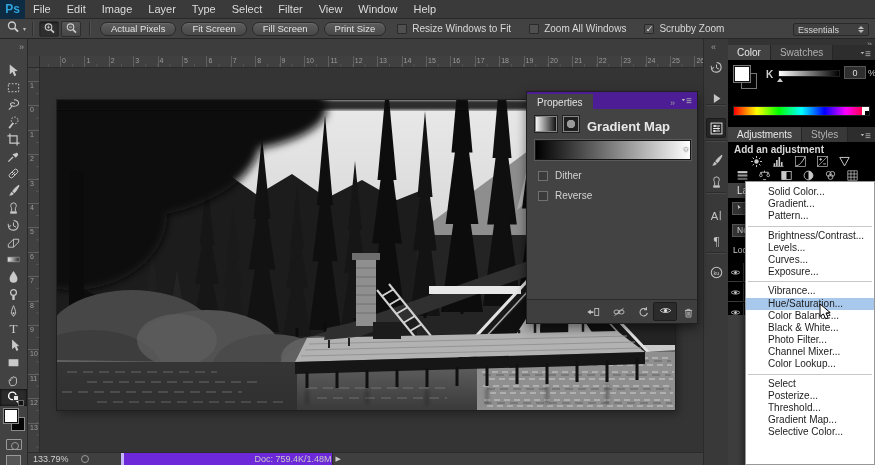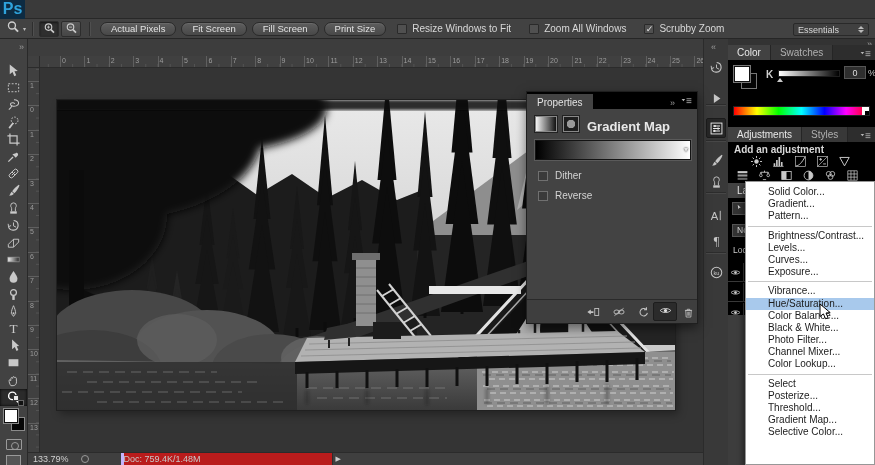--- a/index.html
+++ b/index.html
@@ -1,21 +1,21 @@
 <!DOCTYPE html>
 <html><head>
 <meta charset="utf-8">
 <style>
 *{box-sizing:border-box;margin:0;padding:0}
 body{margin:0;background:#1d1d1d}
 .app{position:relative;width:875px;height:465px;background:#3d3d3d;font-family:"Liberation Sans",sans-serif;color:#d6d6d6;overflow:hidden;user-select:none}
 
 
 .menubar{position:absolute;left:0;top:0;width:875px;height:19px;background:#3a3a3a;border-bottom:1px solid #282828;display:flex;align-items:center;z-index:30}
-.ps-logo{width:25px;height:19px;display:flex;align-items:center;justify-content:center;font-weight:bold;font-size:16px}
+.ps-logo{width:25px;height:19px;display:flex;align-items:center;justify-content:center;font-weight:bold;font-size:12px}
 .menubar-items{display:flex}
 .menu-item{padding:0 8px;font-size:11px;color:#dcdcdc;line-height:19px}
 
 
 .optionsbar{position:absolute;left:0;top:19px;width:875px;height:20px;background:#424242;border-bottom:1px solid #262626;display:flex;align-items:center;z-index:29}
 .tool-preview{display:flex;align-items:center;margin-left:6px;color:#cfcfcf}
 .caret{font-size:6px;margin-left:3px;color:#bbb}
 .vsep{width:1px;height:14px;background:#2e2e2e;margin:0 6px;box-shadow:1px 0 0 #4f4f4f}
 .zoom-btn{width:20px;height:16px;display:flex;align-items:center;justify-content:center;border:1px solid #2c2c2c;border-radius:2px;background:linear-gradient(#585858,#464646);color:#ccc;margin-right:2px}
 .zoom-btn.active{background:#2f2f2f;box-shadow:inset 0 1px 2px rgba(0,0,0,.5)}
@@ -58,21 +58,21 @@
 .rv-num{position:absolute;left:2px;font-size:7px;color:#9c9c9c}
 .rv-tick{position:absolute;left:0;height:1px;width:12px;background:#5f5f5f}
 .pasteboard{position:absolute;left:40px;top:68px;width:663px;height:384px;background:#343434;z-index:1}
 .photo{position:absolute;left:17px;top:32px;width:618px;height:310px;box-shadow:0 0 0 1px #202020,3px 4px 8px rgba(0,0,0,.35)}
 .photo svg{display:block}
 
 
 .statusbar{position:absolute;left:28px;top:452px;width:675px;height:13px;background:#3f3f3f;border-top:1px solid #2b2b2b;display:flex;align-items:center;font-size:9px;color:#cfcfcf;z-index:8}
 .status-zoom{margin-left:5px}
 .status-badge{width:8px;height:8px;border:1px solid #999;border-radius:50%;margin-left:12px}
-.status-doc{margin-left:32px;width:212px;height:12px;line-height:12px;text-align:left;background:#b91c1c;border-left:3px solid #c4b5fd;border-right:1px solid #2d2d2d;color:#c8c8c8}
+.status-doc{margin-left:32px;width:212px;height:12px;line-height:12px;text-align:right;background:#6d28d9;border-left:3px solid #c4b5fd;border-right:1px solid #2d2d2d;color:#c8c8c8}
 .status-arrow{margin-left:3px;font-size:7px;color:#c9c9c9}
 
 
 .dockstrip{position:absolute;left:703px;top:39px;width:25px;height:426px;background:#393939;border-left:1px solid #2b2b2b;z-index:5}
 .dockstrip .dock-chevron{position:absolute;top:3px;left:7px}
 .dock-icon{position:absolute;left:2px;width:20px;height:20px;display:flex;align-items:center;justify-content:center;color:#c5c5c5}
 .dock-icon.active{background:#262626;border:1px solid #1b1b1b;border-radius:2px;color:#e8e8e8}
 .dock-sep{position:absolute;left:2px;width:20px;height:1px;background:#2c2c2c;box-shadow:0 1px 0 #474747}
 
 
@@ -108,21 +108,21 @@
 .layer-thumb{width:24px;height:13px;background:#8a8a8a;margin-left:5px;border:1px solid #222}
 
 
 .ctx-menu{position:absolute;left:745px;top:181px;width:130px;height:284px;background:#f1f1f1;border:1px solid #979797;box-shadow:-2px 3px 6px rgba(0,0,0,.45);z-index:40;padding-top:4px;overflow:hidden}
 .ctx-item{height:12.2px;line-height:12.2px;padding-left:22px;font-size:10px;color:#1c1c1c;white-space:nowrap}
 .ctx-sep{height:1px;background:#c8c8c8;margin:3px 2px}
 .cursor{position:absolute;left:819px;top:303px;z-index:60}
 
 
 .props{position:absolute;left:526px;top:91px;width:172px;height:233px;background:#434343;border:1px solid #1f1f1f;box-shadow:0 4px 10px rgba(0,0,0,.5);z-index:20}
-.props-header{position:relative;height:17px;background:#000000}
+.props-header{position:relative;height:17px;background:#4c1d95}
 .props-tab{display:inline-block;height:17px;line-height:17px;padding:0 10px;background:#434343;font-size:10px;color:#e2e2e2}
 .props-hdr-icons{position:absolute;right:4px;top:2px;display:flex;gap:6px;align-items:center;color:#b5b5b5}
 .grad-thumb{position:absolute;left:8px;top:24px;width:22px;height:16px;border:1px solid #888;background:linear-gradient(90deg,#f5f5f5,#111);box-shadow:0 0 0 1px #222}
 .mask-thumb{position:absolute;left:36px;top:24px;width:16px;height:16px;border:1px solid #888;background:radial-gradient(circle at 7px 7px,#9a9a9a 0 4px,#1e1e1e 4.5px);box-shadow:0 0 0 1px #222}
 .props-title{position:absolute;left:60px;top:27px;font-size:13px;font-weight:bold;color:#e8e8e8}
 .grad-bar{position:absolute;left:8px;top:48px;width:156px;height:20px;border:1px solid #141414;background:linear-gradient(90deg,#000,#fff);box-shadow:0 0 0 1px #5a5a5a}
 .grad-caret{position:absolute;right:2px;top:4px;font-size:8px;color:#e6e6e6;text-shadow:0 0 2px #000}
 .pcheck{position:absolute;left:11px;display:flex;align-items:center;gap:7px;font-size:10px;color:#d4d4d4}
 .pcheck .box{width:10px;height:10px;background:#3a3a3a;border:1px solid #707070}
 .pcheck.c1{top:78px}.pcheck.c2{top:98px}
@@ -130,20 +130,32 @@
 .pf-icon{position:absolute;top:5px;width:16px;height:14px;display:flex;align-items:center;justify-content:center;color:#c3c3c3}
 .pf-eyebox{position:absolute;left:126px;top:2px;width:24px;height:19px;background:#2b2b2b;border:1px solid #1d1d1d;border-radius:2px;display:flex;align-items:center;justify-content:center;color:#e0e0e0}
 </style>
 </head>
 <body>
 
 <div class="app">
 
   <div class="menubar">
     <div class="ps-logo" style="background: rgb(13, 43, 66); color: rgb(46, 163, 220);">Ps</div>
+    <div class="menubar-items" id="menubar-items">
+        <span class="menu-item">File</span>
+        <span class="menu-item">Edit</span>
+        <span class="menu-item">Image</span>
+        <span class="menu-item">Layer</span>
+        <span class="menu-item">Type</span>
+        <span class="menu-item">Select</span>
+        <span class="menu-item">Filter</span>
+        <span class="menu-item">View</span>
+        <span class="menu-item">Window</span>
+        <span class="menu-item">Help</span>
+      </div>
   </div>
 
   <div class="optionsbar">
     <span class="tool-preview">
       <span><svg viewBox="0 0 16 16" width="14" height="14">
             <circle cx="6.8" cy="6.3" r="4" fill="none" stroke="currentColor" stroke-width="1.5"></circle>
             <path d="M9.8 9.3 L13.8 13.3" stroke="currentColor" stroke-width="2.2"></path>
           </svg></span>
       <span class="caret">▾</span>
     </span>

